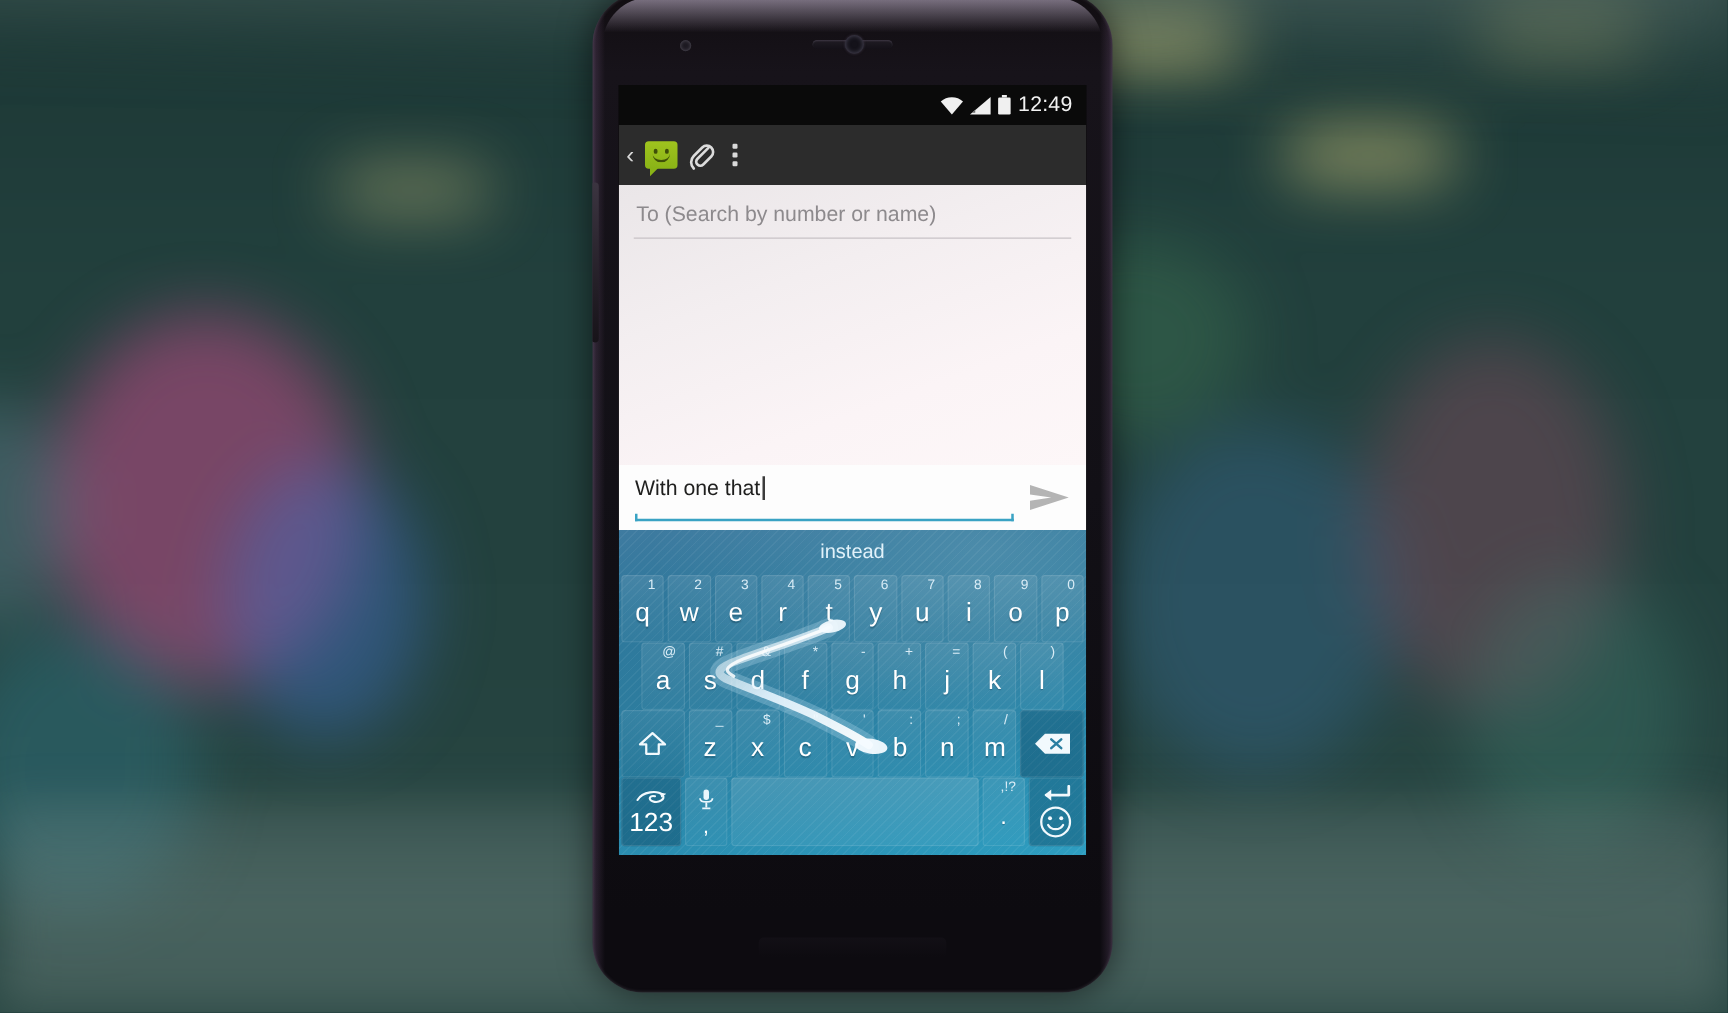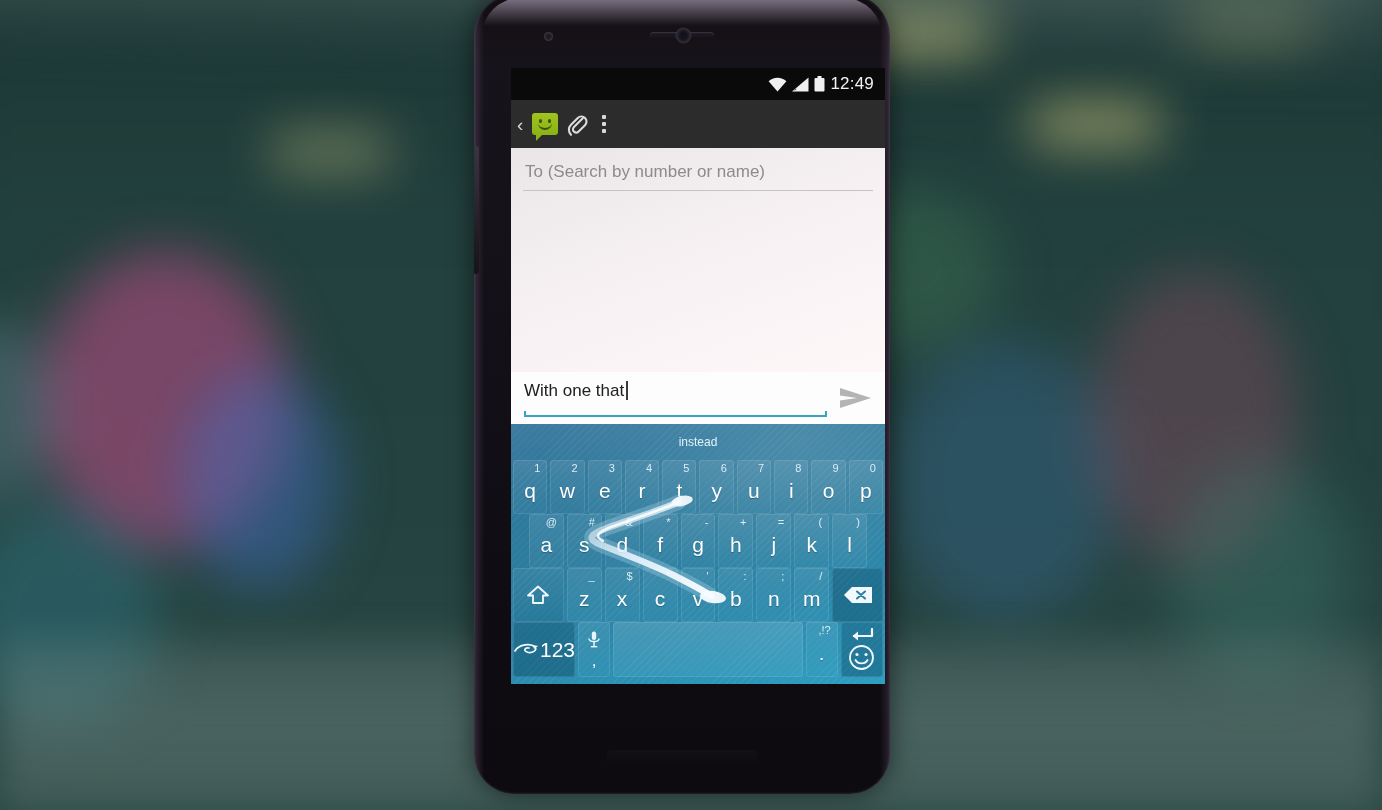--- a/index.html
+++ b/index.html
@@ -66,21 +66,21 @@
     box-shadow:inset 0 1px 1px rgba(120,110,130,.30);
   }
   .sensor { position:absolute; left:70px; top:38px; width:9px; height:9px; border-radius:50%;
     background:#1d1a22; box-shadow:inset 0 0 3px rgba(150,145,160,.5); }
   .frontcam { position:absolute; left:202px; top:34px; width:15px; height:15px; border-radius:50%;
     background:#14121a; box-shadow:inset 0 0 4px rgba(130,125,150,.55), 0 0 2px rgba(90,80,100,.6); }
 
   
   #screen {
     position:absolute; left:21px; top:74px; width:374px; height:616px;
-    background:#000; overflow:hidden;margin-left:16px;
+    background:#000; overflow:hidden;
   }
 
   
   .statusbar {
     height:32px; background:#0a0a0a; display:flex; align-items:center;
     justify-content:flex-end; padding-right:11px; gap:5px;
   }
   .statusbar .time { color:#f2f2f2; font-size:17px; letter-spacing:.2px; }
   .ico-wifi, .ico-signal, .ico-batt { display:block; }
 
@@ -148,21 +148,21 @@
       radial-gradient(130% 100% at 78% 6%, rgba(255,255,255,.14) 0%, rgba(255,255,255,0) 55%),
       linear-gradient(168deg,#3f7ba0 0%, #2f789c 18%, #2d7c9e 42%, #2a88ab 70%, #2e9ec1 100%);
     overflow:hidden;
   }
   .kb-texture {
     position:absolute; inset:0; pointer-events:none; opacity:.10;
     background:repeating-linear-gradient(135deg, rgba(255,255,255,.5) 0 1px, rgba(255,255,255,0) 1px 5px);
   }
   .suggestion {
     height:36px; display:flex; align-items:center; justify-content:center;
-    color:#e2f2fa; font-size:12px; position:relative; z-index:2;
+    color:#e2f2fa; font-size:16px; position:relative; z-index:2;
   }
   .krow { display:flex; padding:0 2px; gap:3px; position:relative; z-index:2; }
   .krow.r1 { height:54px; }
   .krow.r2 { height:54px; padding:0 18px; }
   .krow.r3 { height:54px; }
   .krow.r4 { height:55px; }
   .key {
     flex:1; position:relative; border-radius:3px;
     background:linear-gradient(180deg, rgba(255,255,255,.085), rgba(255,255,255,.02));
     box-shadow: inset 0 0 0 1px rgba(255,255,255,.10);
@@ -170,21 +170,21 @@
   }
   .key .main { color:#ffffff; font-size:21px; line-height:1; margin-top:7px; text-shadow:0 1px 1px rgba(0,40,60,.35); }
   .key .alt {
     position:absolute; top:3px; right:7px; color:#d9ecf6; font-size:11px; line-height:1;
   }
   .key.fn { background:linear-gradient(180deg, rgba(255,255,255,.05), rgba(0,30,50,.10)); }
   .key.dark { background:linear-gradient(180deg, rgba(0,40,65,.22), rgba(0,35,60,.30)); }
   .key.space { flex:5.6; background:linear-gradient(180deg, rgba(255,255,255,.14), rgba(255,255,255,.05)); }
   .key.shift { flex:1.45; }
   .key.bksp { flex:1.45; }
-  .key.num123 { flex:1.35; flex-direction:row; gap:1px; }
+  .key.num123 { flex:1.35; flex-direction:column; gap:1px; }
   .key.num123 .lbl { color:#fff; font-size:21px; line-height:1; }
   .key.comma { flex:.95; flex-direction:column; }
   .key.comma .sub { color:#fff; font-size:17px; line-height:1; margin-top:4px; }
   .key.period { flex:.95; }
   .key.period .main { font-size:19px; }
   .key.enter { flex:1.25; flex-direction:column; gap:2px; }
 
   
   .trail { position:absolute; inset:0; z-index:3; pointer-events:none; }
 

